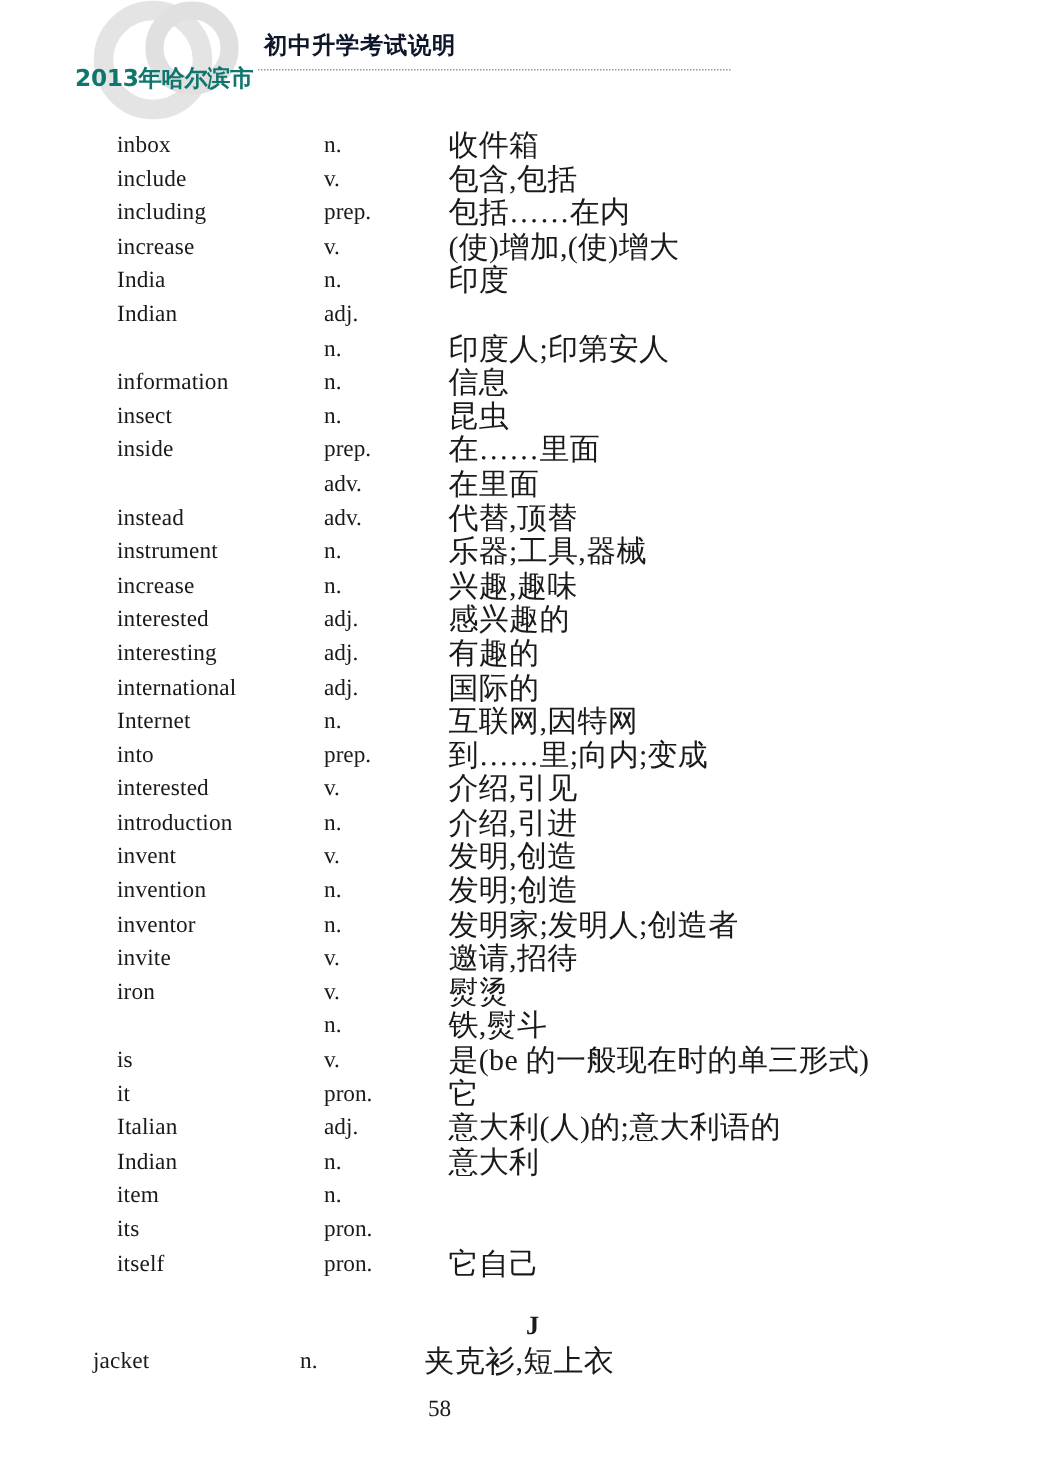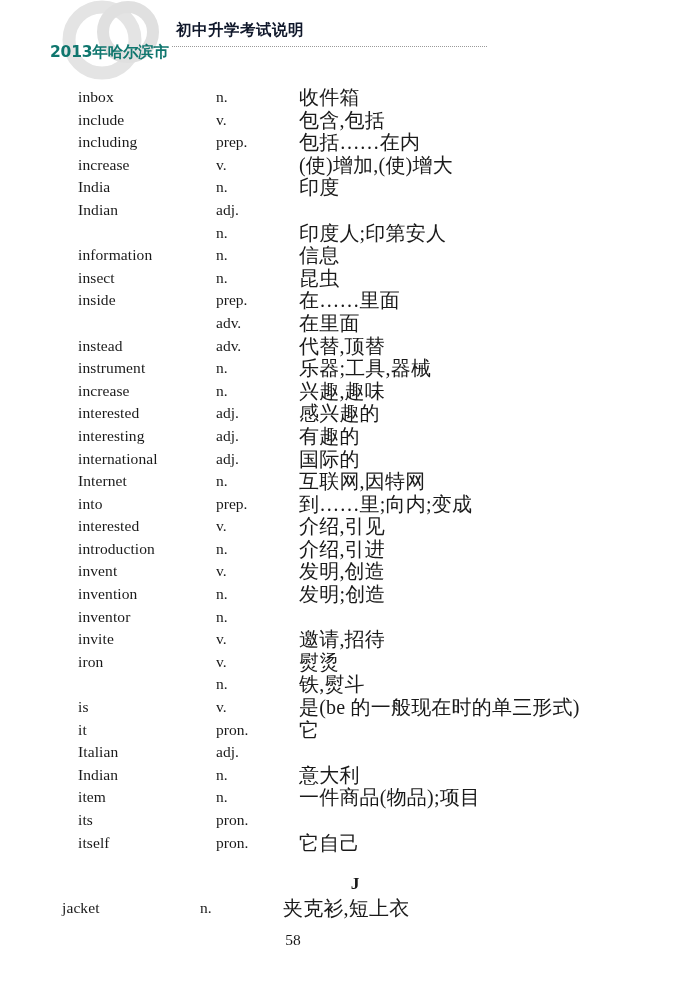--- a/index.html
+++ b/index.html
@@ -292,20 +292,21 @@
         <div class="c-def">发明,创造</div>
       </div>
       <div class="vrow">
         <div class="c-word">invention</div>
         <div class="c-pos">n.</div>
         <div class="c-def">发明;创造</div>
       </div>
       <div class="vrow">
         <div class="c-word">inventor</div>
         <div class="c-pos">n.</div>
+        <div class="c-def">发明家;发明人;创造者</div>
       </div>
       <div class="vrow">
         <div class="c-word">invite</div>
         <div class="c-pos">v.</div>
         <div class="c-def">邀请,招待</div>
       </div>
       <div class="vrow">
         <div class="c-word">iron</div>
         <div class="c-pos">v.</div>
         <div class="c-def">熨烫</div>
@@ -321,30 +322,30 @@
         <div class="c-def">是(be 的一般现在时的单三形式)</div>
       </div>
       <div class="vrow">
         <div class="c-word">it</div>
         <div class="c-pos">pron.</div>
         <div class="c-def">它</div>
       </div>
       <div class="vrow">
         <div class="c-word">Italian</div>
         <div class="c-pos">adj.</div>
+        <div class="c-def">意大利(人)的;意大利语的</div>
       </div>
       <div class="vrow">
         <div class="c-word">Indian</div>
         <div class="c-pos">n.</div>
         <div class="c-def">意大利</div>
       </div>
       <div class="vrow">
         <div class="c-word">item</div>
         <div class="c-pos">n.</div>
-        <div class="c-def">一件商品(物品);项目</div>
       </div>
       <div class="vrow">
         <div class="c-word">its</div>
         <div class="c-pos">pron.</div>
       </div>
       <div class="vrow">
         <div class="c-word">itself</div>
         <div class="c-pos">pron.</div>
         <div class="c-def">它自己</div>
       </div>

